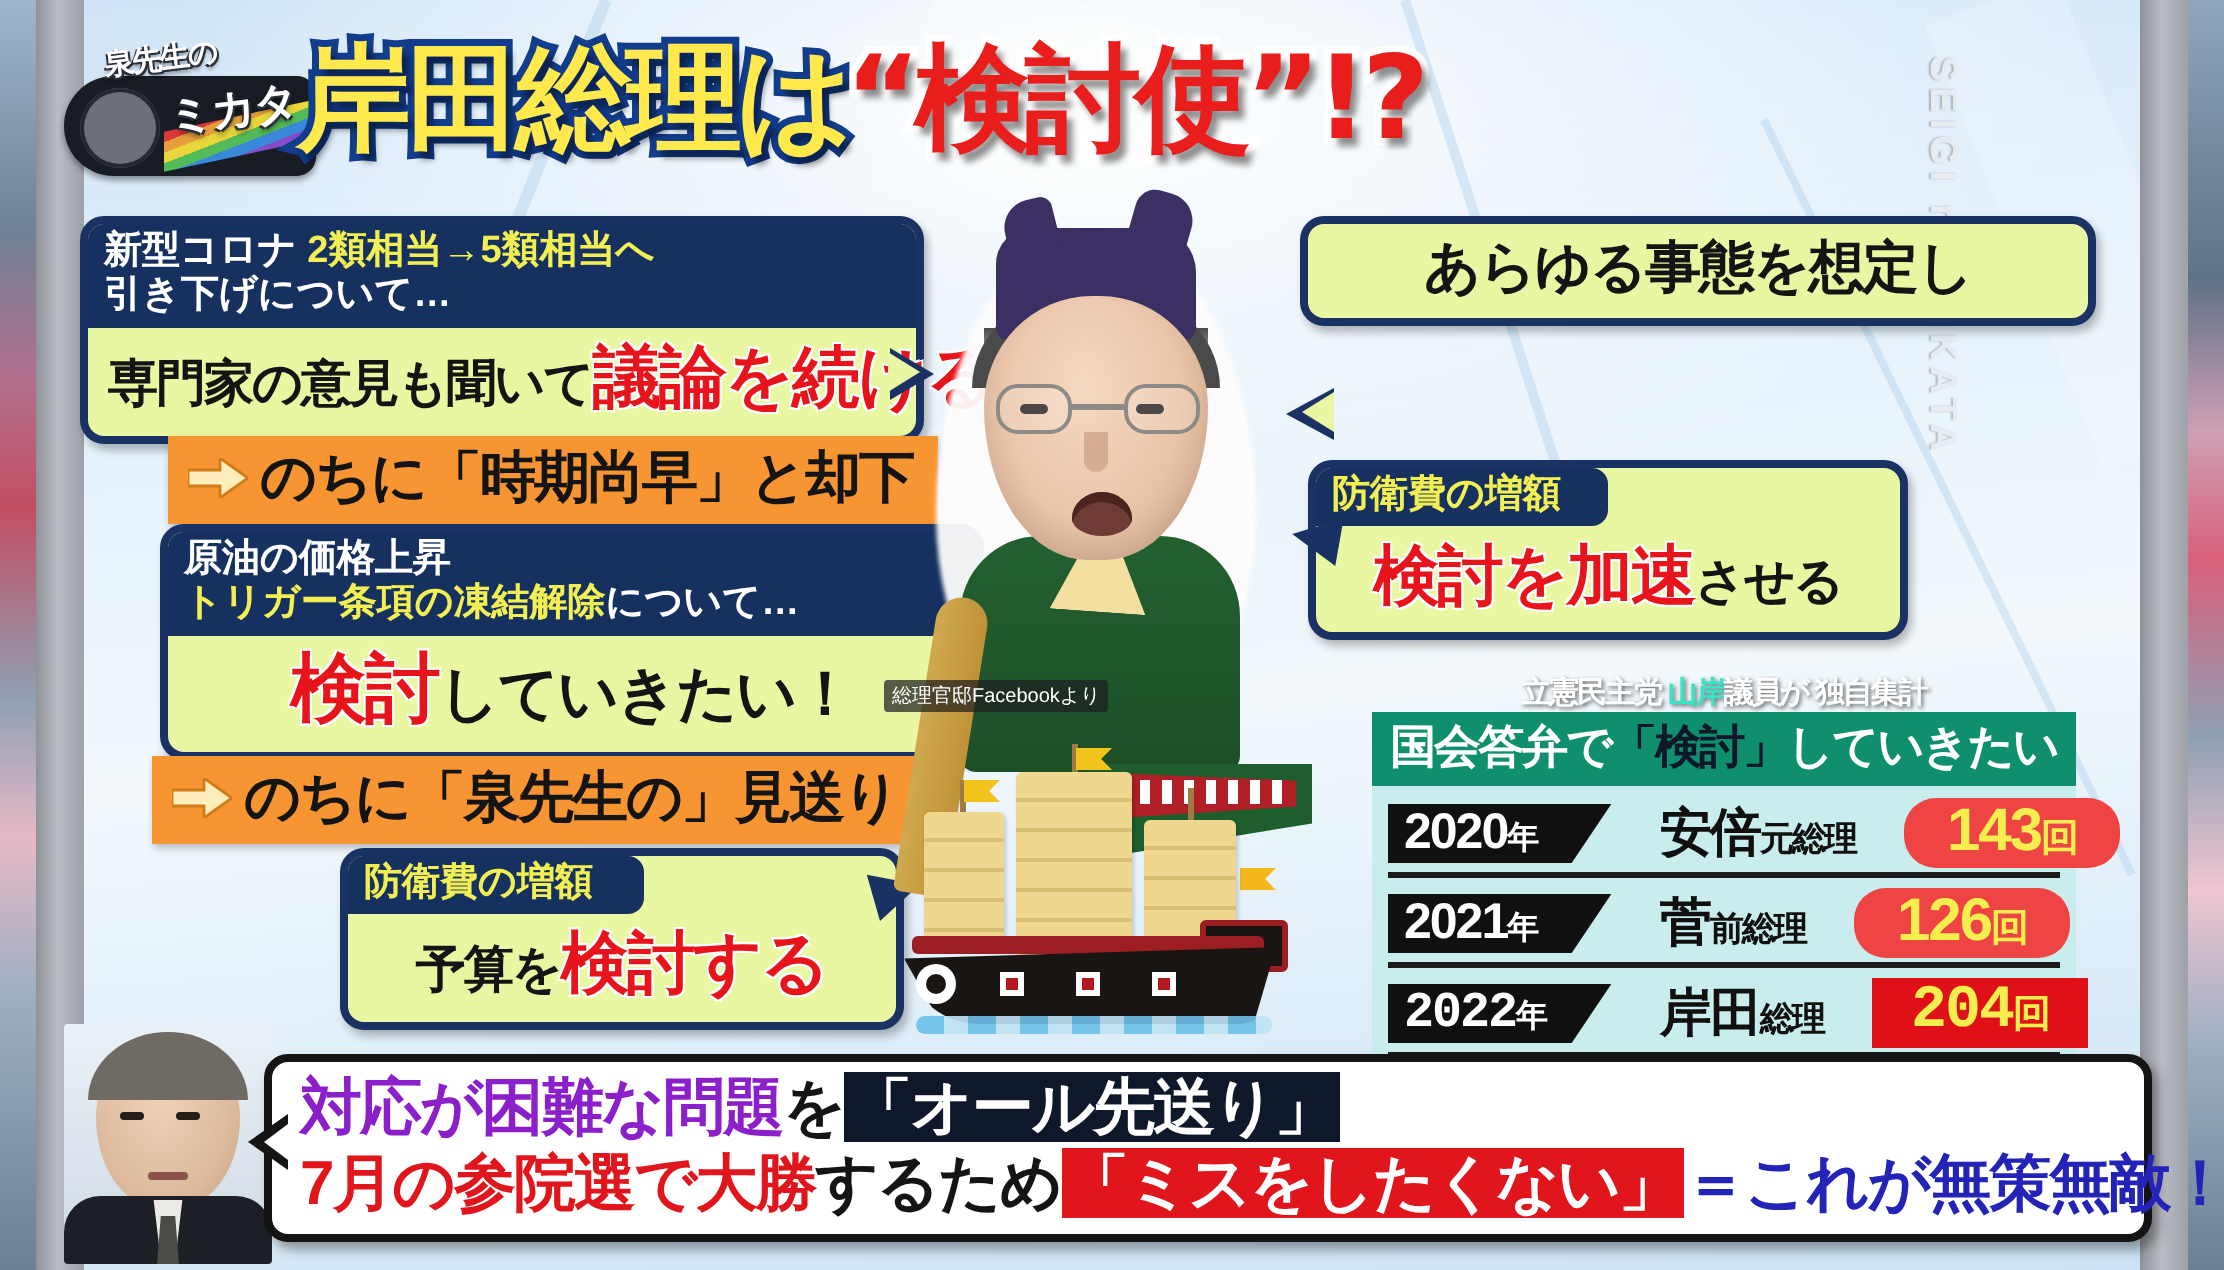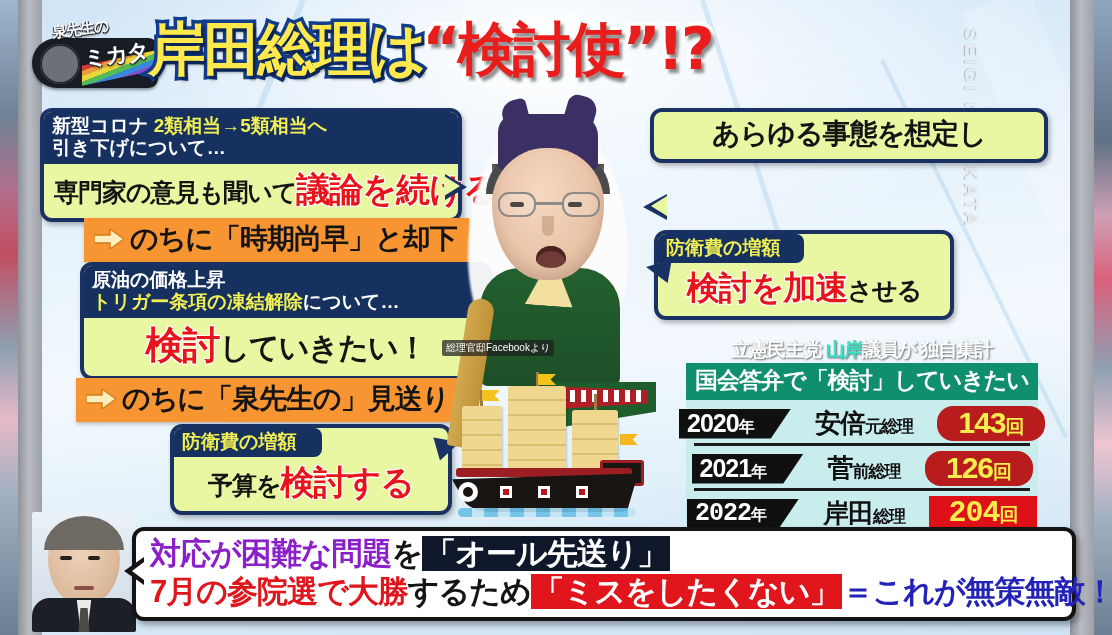--- a/index.html
+++ b/index.html
@@ -276,58 +276,58 @@
     position:absolute; left:442px; top:340px;
     background:rgba(30,30,30,.72); color:#fff;
     font-size:10px; padding:1px 4px; border-radius:2px; white-space:nowrap;
   }
 
   
   #stats{
     position:absolute; left:686px; top:336px; width:352px;
   }
   #stats .h1{
-    text-align:center; font-size:19px; font-weight:bold;
+    text-align:center; font-size:15px; font-weight:bold;
     color:#fff; letter-spacing:-1px; white-space:nowrap;
     text-shadow:1px 1px 2px rgba(0,0,0,.6);
     padding:1px 0 0 0;
   }
   #stats .h1 .grn{ color:#35e5c5; }
   #stats .h2{
     background:#0f8f6e; color:#fff; text-align:center;
     font-size:23px; font-weight:bold; letter-spacing:-1px;
     padding:2px 4px 4px; white-space:nowrap;
   }
-  #stats .h2 .hl{ color:#ffffff; }
+  #stats .h2 .hl{ color:#0f172a; }
   #stats .tbl{
     background:#c9ecec; padding:6px 8px 8px;
   }
   #stats .row{
     display:flex; align-items:center; gap:24px;
-    border-bottom:3px solid #1a1a1a; padding-bottom:2px; margin-bottom:5px;justify-content:center;
+    border-bottom:3px solid #1a1a1a; padding-bottom:2px; margin-bottom:5px;
   }
   #stats .row:last-child{ margin-bottom:10px;font-family:Liberation Mono, monospace; }
   #stats .yr{
     background:#101010; color:#fff; font-size:25px; font-weight:bold;
     padding:0 16px 1px 8px; letter-spacing:-1px; white-space:nowrap;
     clip-path:polygon(0 0,100% 0,82% 100%,0 100%); flex:none; min-width:112px;
   }
   #stats .yr small{ font-size:16px; }
   #stats .nm{
     flex:1; text-align:right; font-size:26px; font-weight:bold;
     color:#101010; letter-spacing:-1px; white-space:nowrap;
   }
   #stats .nm small{ font-size:17px; }
   #stats .cnt{
     flex:none; min-width:108px; text-align:center;
     font-size:30px; font-weight:bold; color:#f5ef4e;
     letter-spacing:-1px; padding:0 6px 1px; white-space:nowrap;
   }
   #stats .cnt small{ font-size:19px; }
-  #stats .cnt.purple{ background:#b91c1c;border-radius:16px; }
+  #stats .cnt.purple{ background:#ef4444;border-radius:16px; }
   #stats .cnt.red{ background:#e01018; }
 
   
   #commentator{
     position:absolute; left:32px; top:512px; width:104px; height:120px;
     overflow:hidden; border-radius:2px;
   }
   #commentator .bg{ position:absolute; inset:0; background:linear-gradient(180deg,#eaf1f7,#cfdae4); }
   #commentator .head{
     position:absolute; left:16px; top:8px; width:72px; height:84px;

